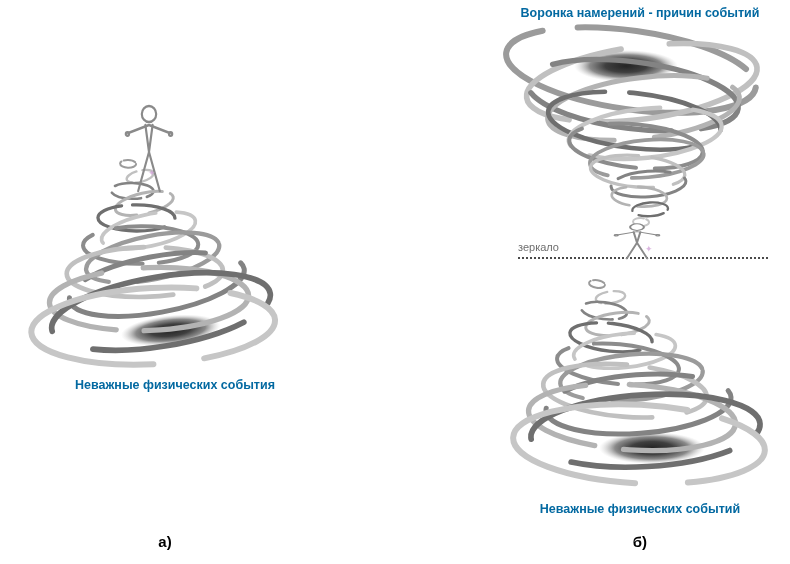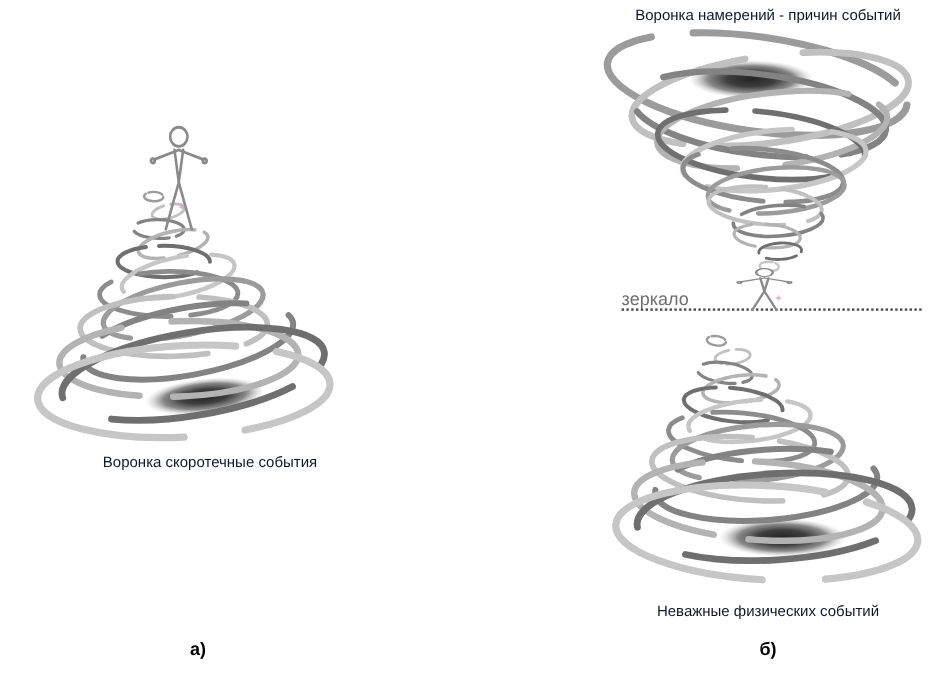--- a/index.html
+++ b/index.html
@@ -1,26 +1,26 @@
 <!DOCTYPE html>
 <html><head>
 <meta charset="utf-8">
 <style>
   html,body{margin:0;padding:0;background:#ffffff;}
   .canvas{
     position:relative;width:790px;height:564px;background:#ffffff;overflow:hidden;
     font-family:"Liberation Sans",sans-serif;color:#000;
   }
   .lbl{
-    position:absolute;font-weight:normal;font-size:12.5px;line-height:1.55;
-    text-align:center;color:#0f172a;
+    position:absolute;font-weight:bold;font-size:12.5px;line-height:1.55;
+    text-align:center;color:#0369a1;
   }
   .prelines{white-space:pre-line;}
   .mirror-lbl{
-    position:absolute;font-size:15px;font-weight:normal;color:#6f6f6f;text-align:left;
+    position:absolute;font-size:11px;font-weight:normal;color:#6f6f6f;text-align:left;
   }
   .mirror-line{
     position:absolute;height:0;border-top:2px dotted #4a4a4a;
   }
   .caption{
     position:absolute;font-weight:bold;font-size:15px;text-align:center;color:#000;
   }
   svg.vortex,svg.figure{position:absolute;overflow:visible;}
   .sparkle{position:absolute;font-size:9px;color:#cf9fd6;opacity:.75;}
 </style>
@@ -67,21 +67,21 @@
       </g>
     </svg>
 
   <svg class="figure" style="left:122px;top:104px" width="54" height="90" viewBox="0 0 60 90" preserveAspectRatio="none">
     <use href="#figureShape"></use>
   </svg>
 
   <span class="sparkle" style="left:148px;top:168px">✦</span>
 
 
-  <div class="lbl" style="left:40px;top:376px;width:270px">Воронка скоротечные события</div>
+  <div class="lbl" style="left:40px;top:376px;width:270px">Неважные физических события</div>
 
   <div class="caption" style="left:130px;top:533px;width:70px">а)</div>
 
   <div class="lbl" style="left:490px;top:4px;width:300px">Воронка намерений - причин событий</div>
 
   <svg id="vortex-upper" class="vortex" style="left:498px;top:24px" width="285" height="212">
       <g>
         <ellipse cx="128" cy="42" rx="52" ry="16" fill="url(#eyeGrad)"></ellipse>
         <ellipse cx="133" cy="46" rx="126" ry="39.3" fill="none" stroke="#9b9b9b" stroke-width="6" stroke-linecap="round" stroke-dasharray="322.52081109247126 35.18408848281504 175.9204424140752 52.77613272422256" stroke-dashoffset="0" transform="rotate(8 133 46)"></ellipse>
         <ellipse cx="143.83333333333334" cy="58.666666666666664" rx="116.16666666666667" ry="36.35" fill="none" stroke="#c0c0c0" stroke-width="5.666666666666667" stroke-linecap="round" stroke-dasharray="297.43583636661805 32.447545785449236 162.2377289272462 48.671318678173854" stroke-dashoffset="124.38225884422208" transform="rotate(-7.583333333333333 143.83333333333334 58.666666666666664)"></ellipse>

